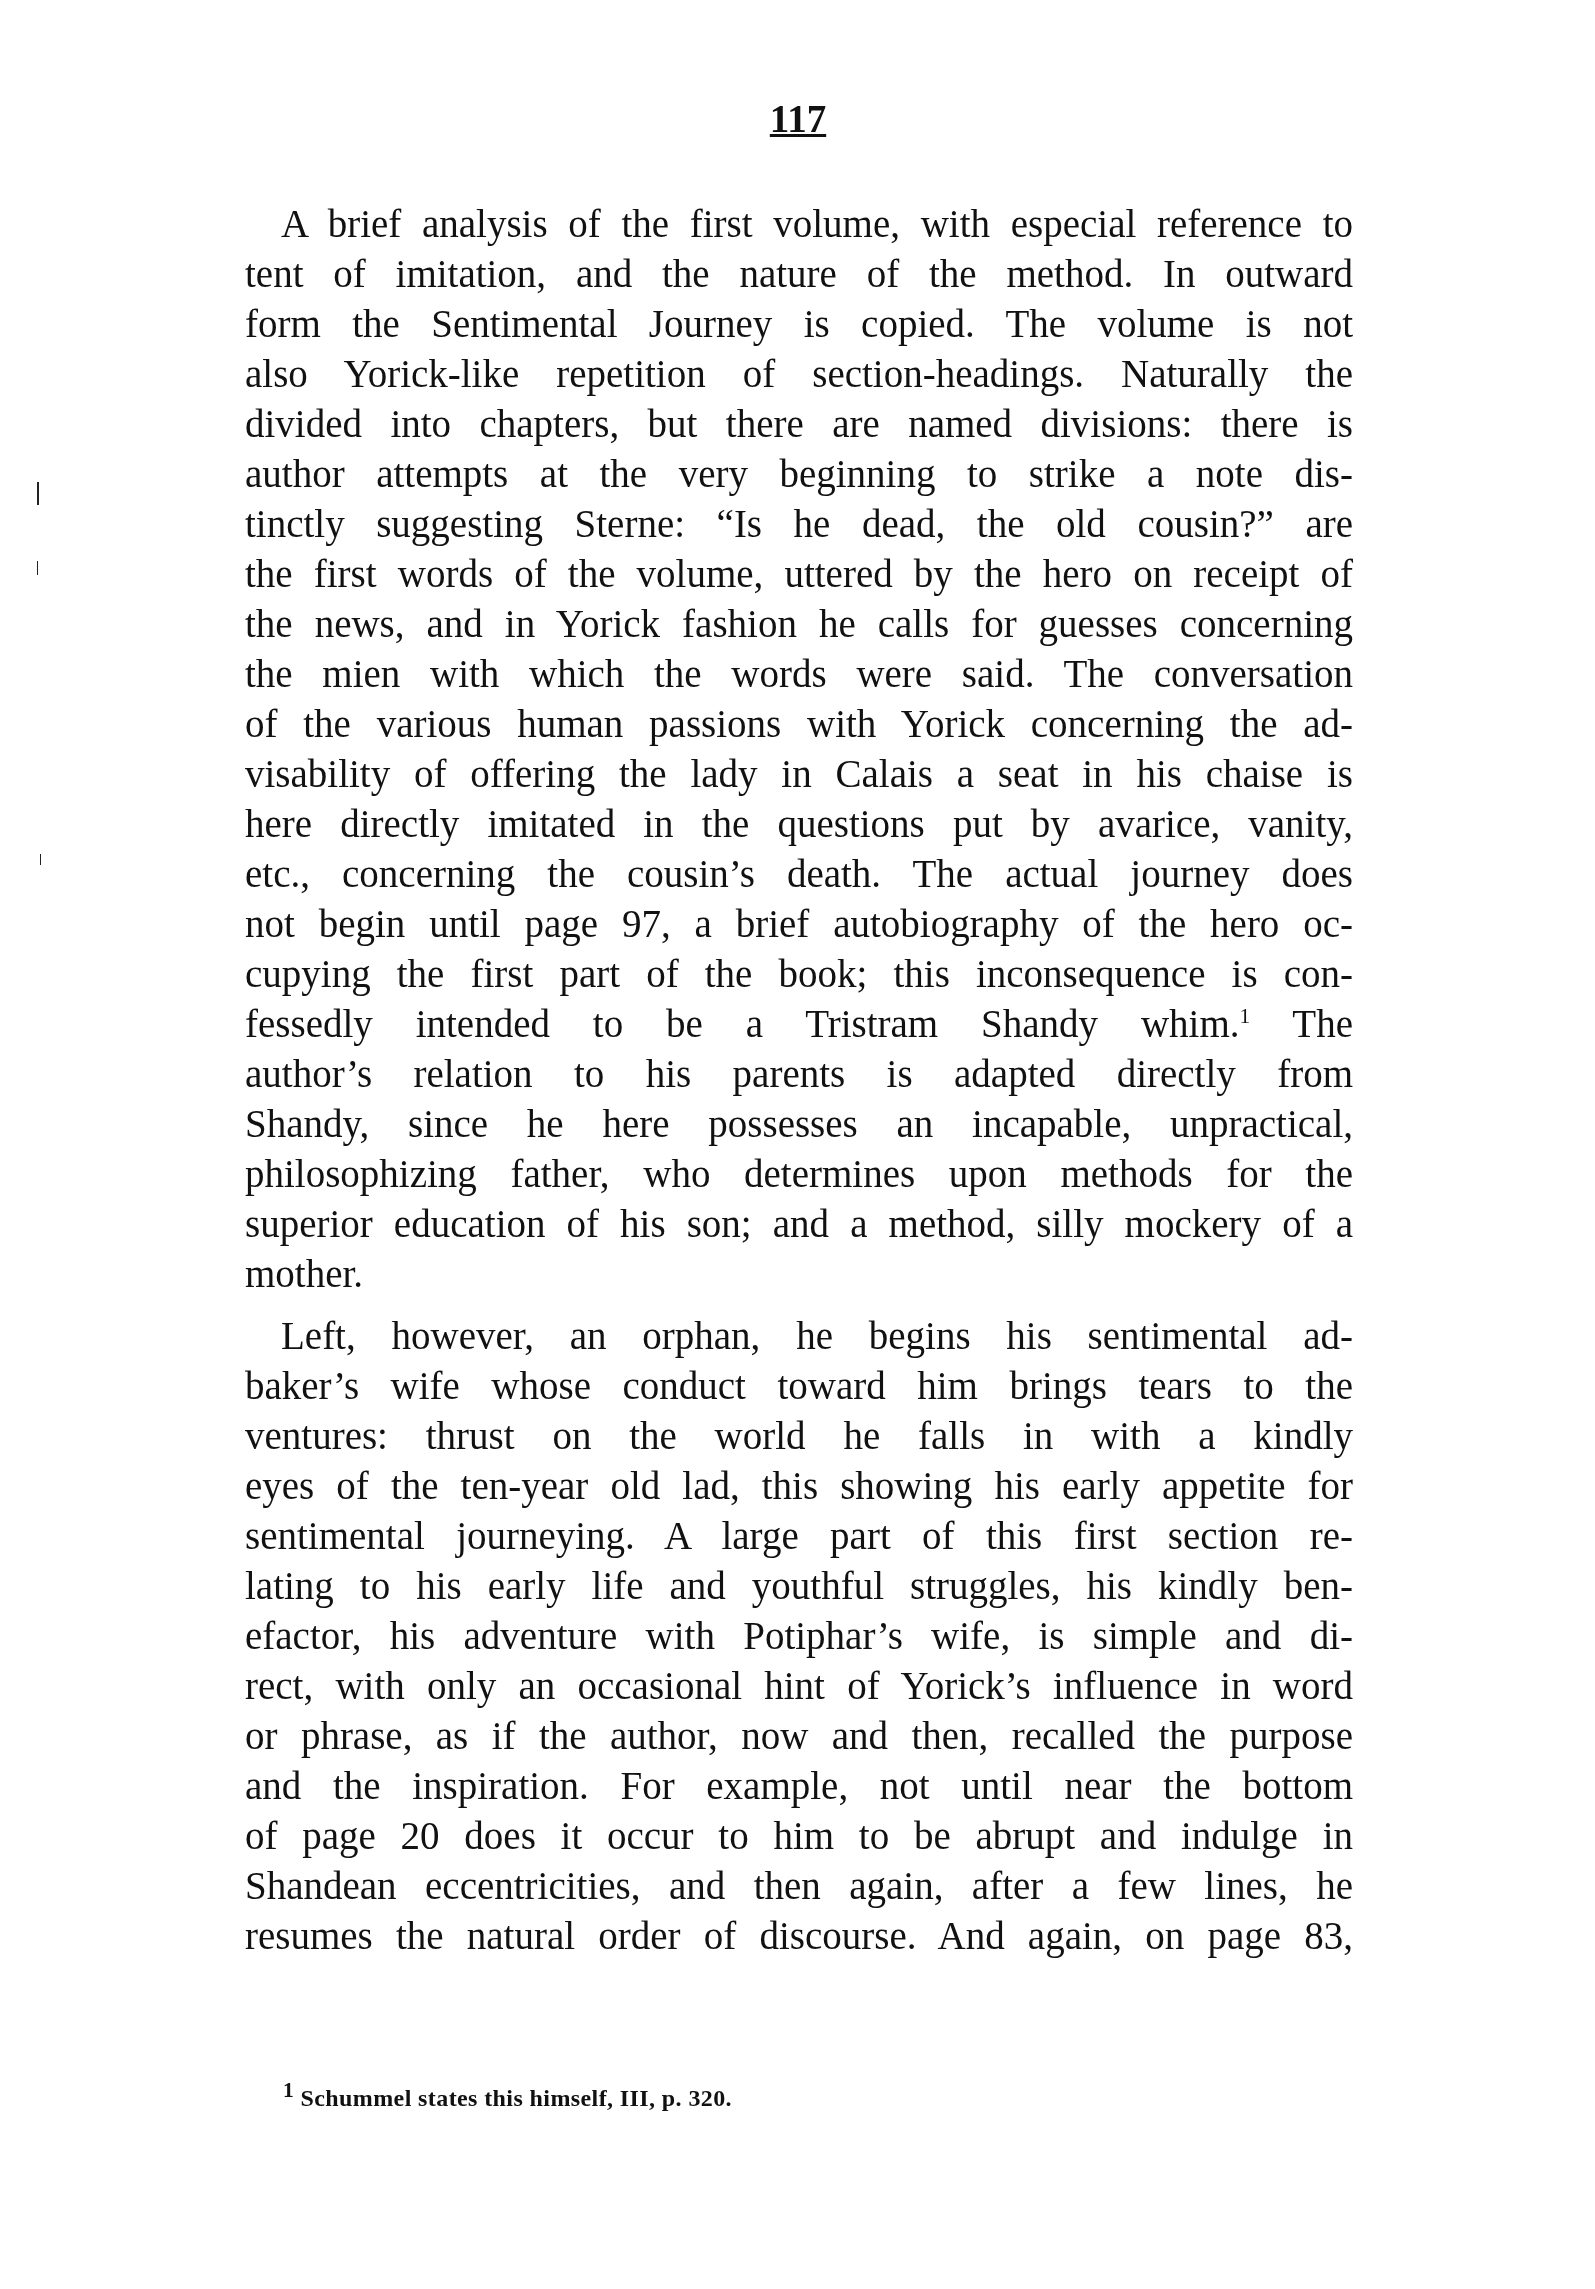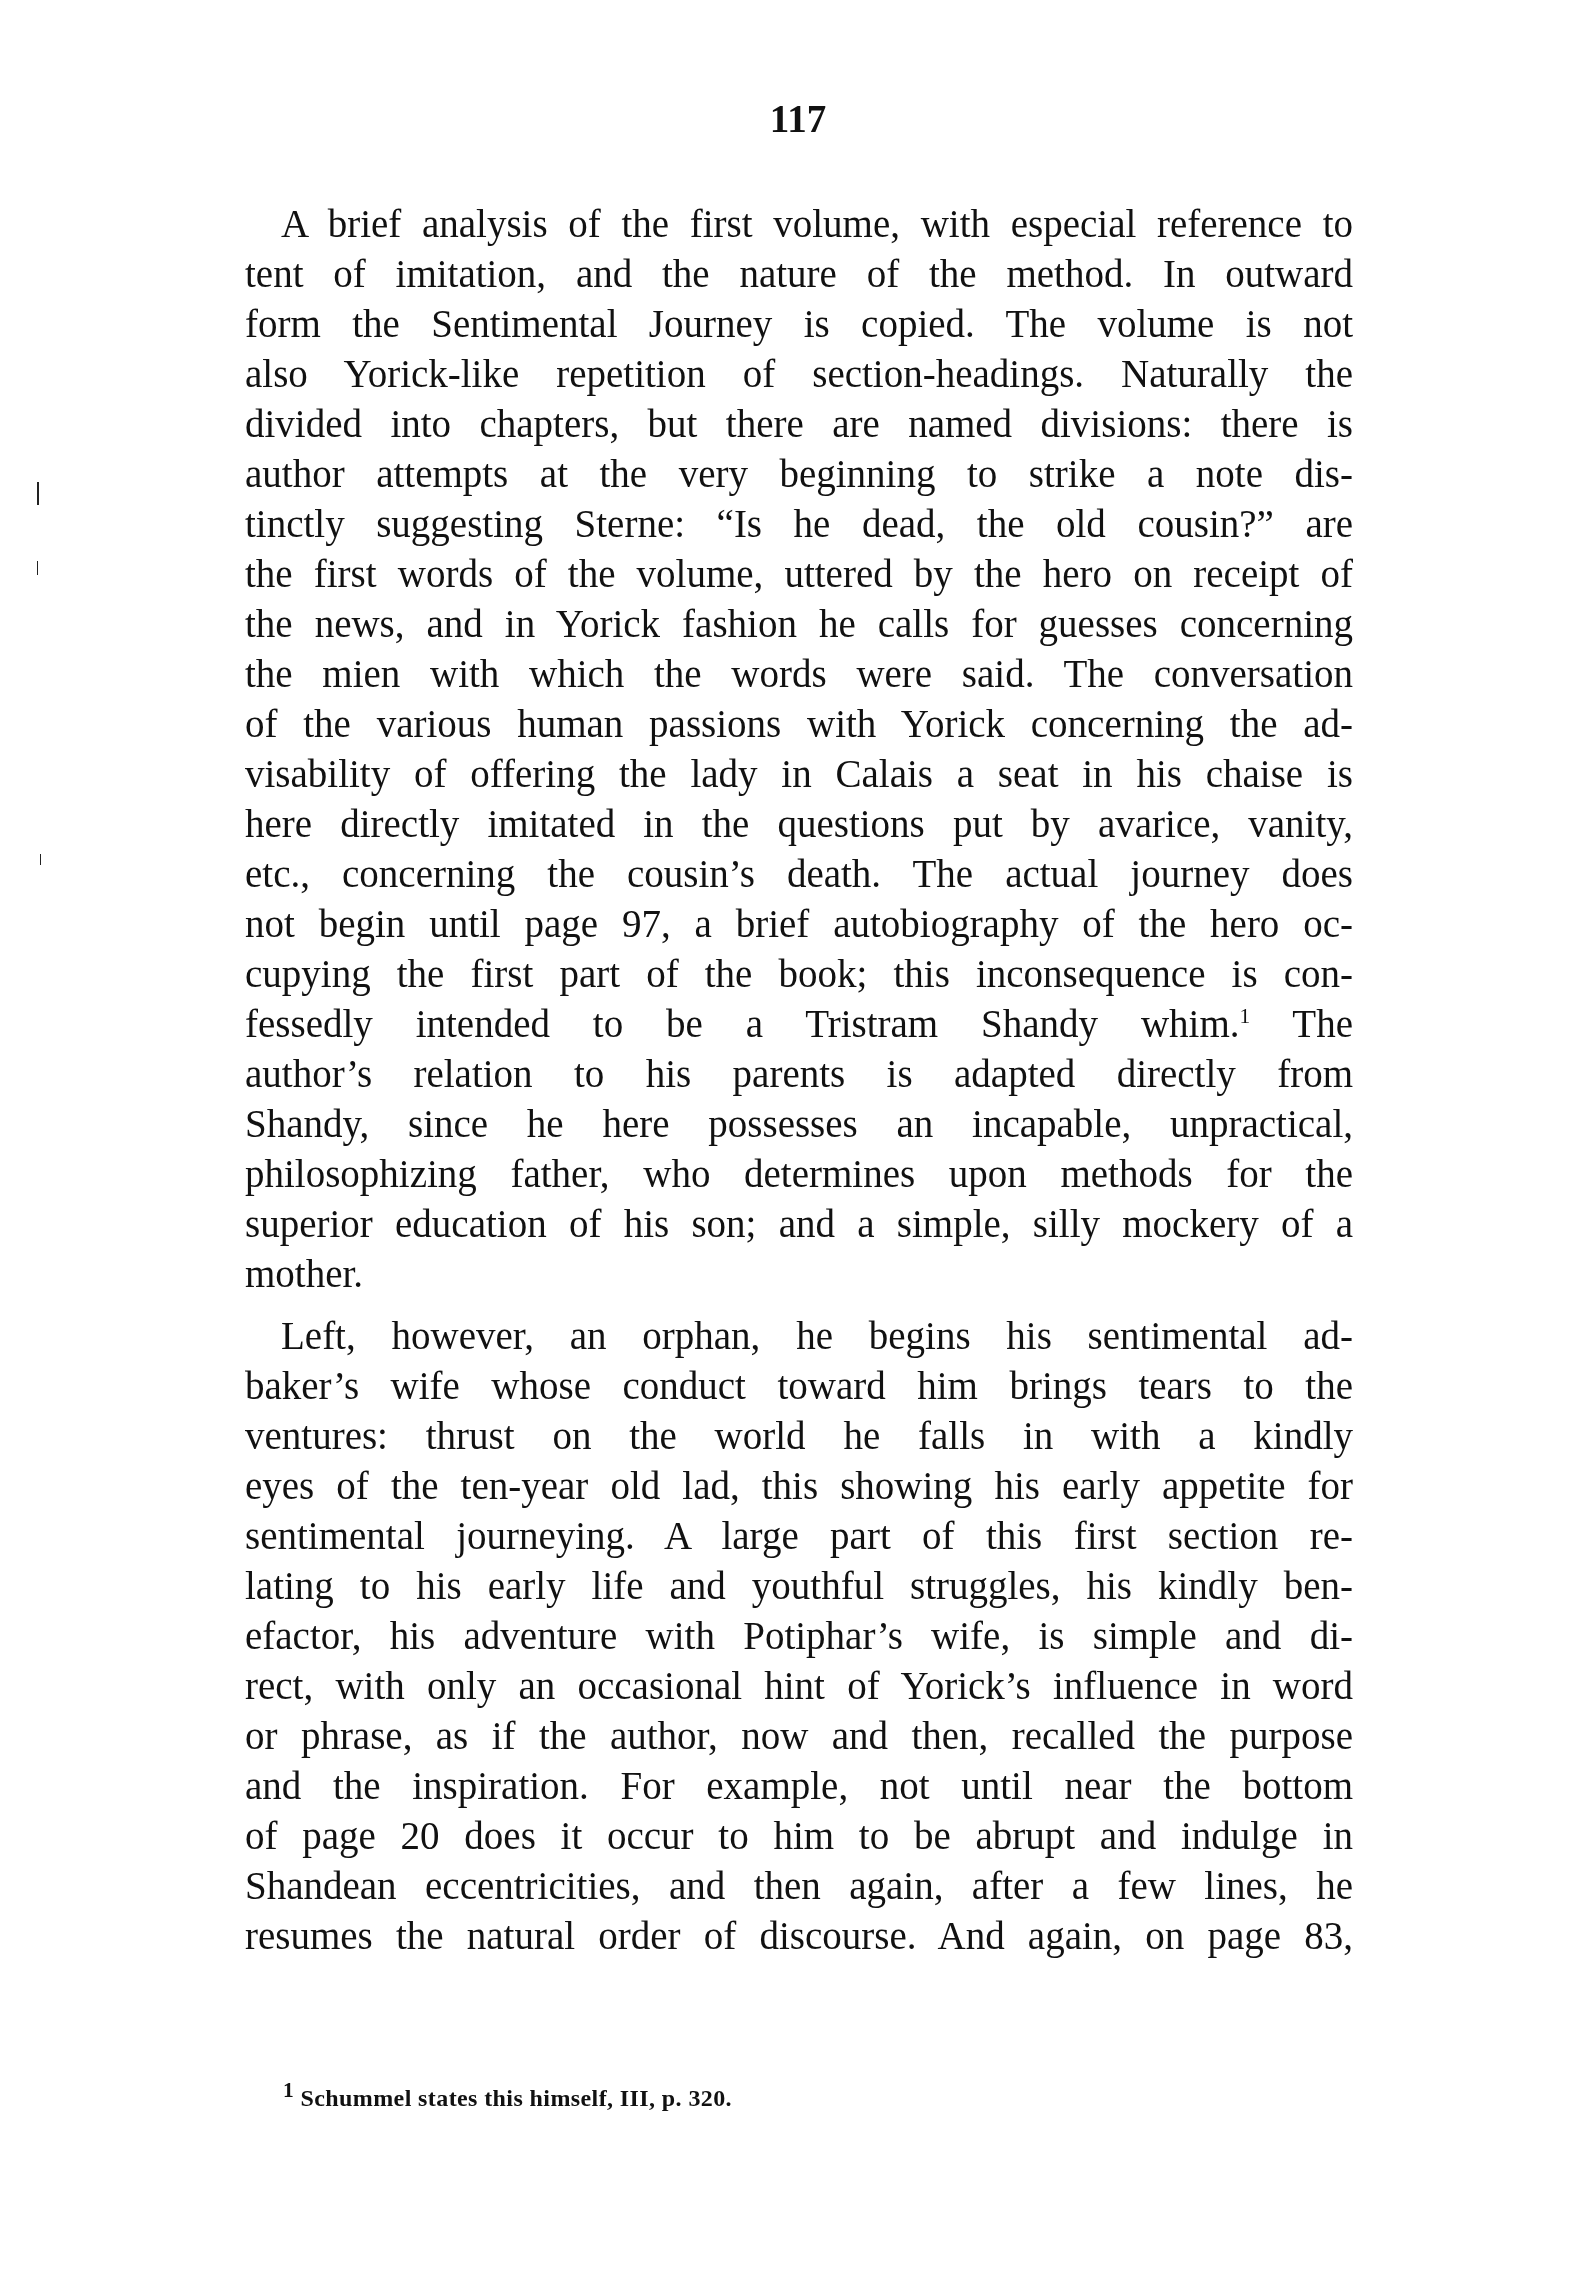--- a/index.html
+++ b/index.html
@@ -1,19 +1,19 @@
 <!DOCTYPE html>
 <html style="font-size:14.3px"><head>
 <meta charset="utf-8">
 <style>
   html, body { margin:0; padding:0; background:#ffffff; }
   body { width:1596px; height:2289px; position:relative; overflow:hidden;
          font-family:"Liberation Serif","DejaVu Serif",serif; color:#111; }
   .page-number { position:absolute; top:96px; left:0; width:1596px; text-align:center;
-                 font-size:39px; font-weight:bold; }
+                 font-size:39px; font-weight:bold;text-decoration:underline; }
   .body-text { position:absolute; left:233px; top:187px; width:1132px; }
   .para { font-size:39px; line-height:50px; text-align:justify; margin:12px; text-indent:36px; }
   .para .ln { display:block; text-align:justify; text-align-last:justify; }
   .para .ln.last { text-align-last:left; }
   .para .ln.first { padding-left:36px; }
   .para { text-indent:0; }
   sup { font-size:21.4px; vertical-align:super; line-height:0; }
   .footnote { position:absolute; left:283px; top:2085px; font-size:24px; font-weight:bold; letter-spacing:0.4px; }
   .margin-mark { position:absolute; background:#222; width:1.8px; }
 </style>
@@ -41,21 +41,21 @@
       <span class="ln">of the various human passions with Yorick concerning the ad-</span>
       <span class="ln">visability of offering the lady in Calais a seat in his chaise is</span>
       <span class="ln">here directly imitated in the questions put by avarice, vanity,</span>
       <span class="ln">etc., concerning the cousin’s death.  The actual journey does</span>
       <span class="ln">not begin until page 97, a brief autobiography of the hero oc-</span>
       <span class="ln">cupying the first part of the book; this inconsequence is con-</span>
       <span class="ln">fessedly intended to be a Tristram Shandy whim.<sup>1</sup> The</span>
       <span class="ln">author’s relation to his parents is adapted directly from</span>
       <span class="ln">Shandy, since he here possesses an incapable, unpractical,</span>
       <span class="ln">philosophizing father, who determines upon methods for the</span>
-      <span class="ln">superior education of his son; and a simple, silly mockery of a</span>
+      <span class="ln">superior education of his son; and a method, silly mockery of a</span>
       <span class="ln last">mother.</span>
     </p>
   <p class="para" id="p2">
       <span class="ln first">Left, however, an orphan, he begins his sentimental ad-</span>
       <span class="ln">baker’s wife whose conduct toward him brings tears to the</span>
       <span class="ln">ventures: thrust on the world he falls in with a kindly</span>
       <span class="ln">eyes of the ten-year old lad, this showing his early appetite for</span>
       <span class="ln">sentimental journeying.  A large part of this first section re-</span>
       <span class="ln">lating to his early life and youthful struggles, his kindly ben-</span>
       <span class="ln">efactor, his adventure with Potiphar’s wife, is simple and di-</span>

